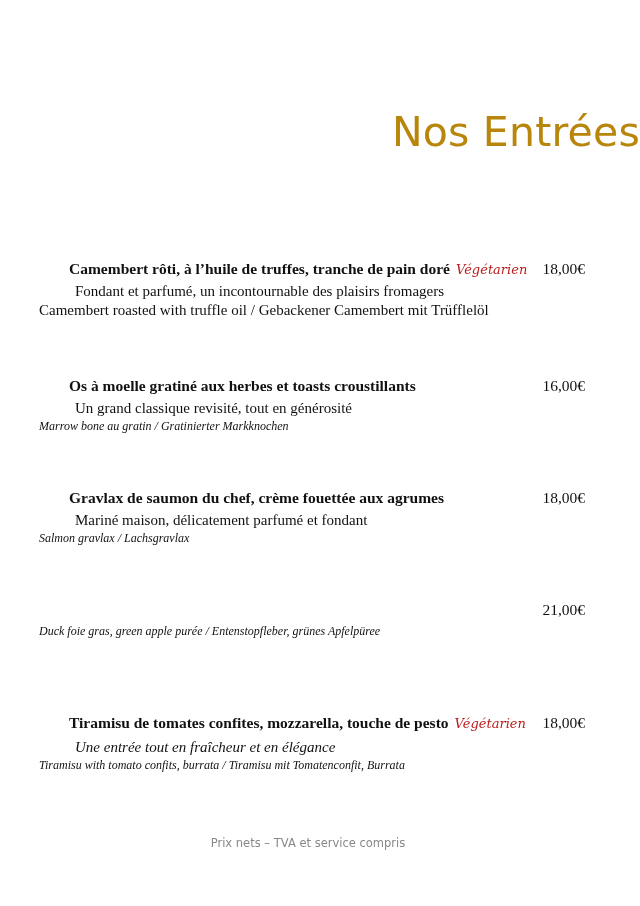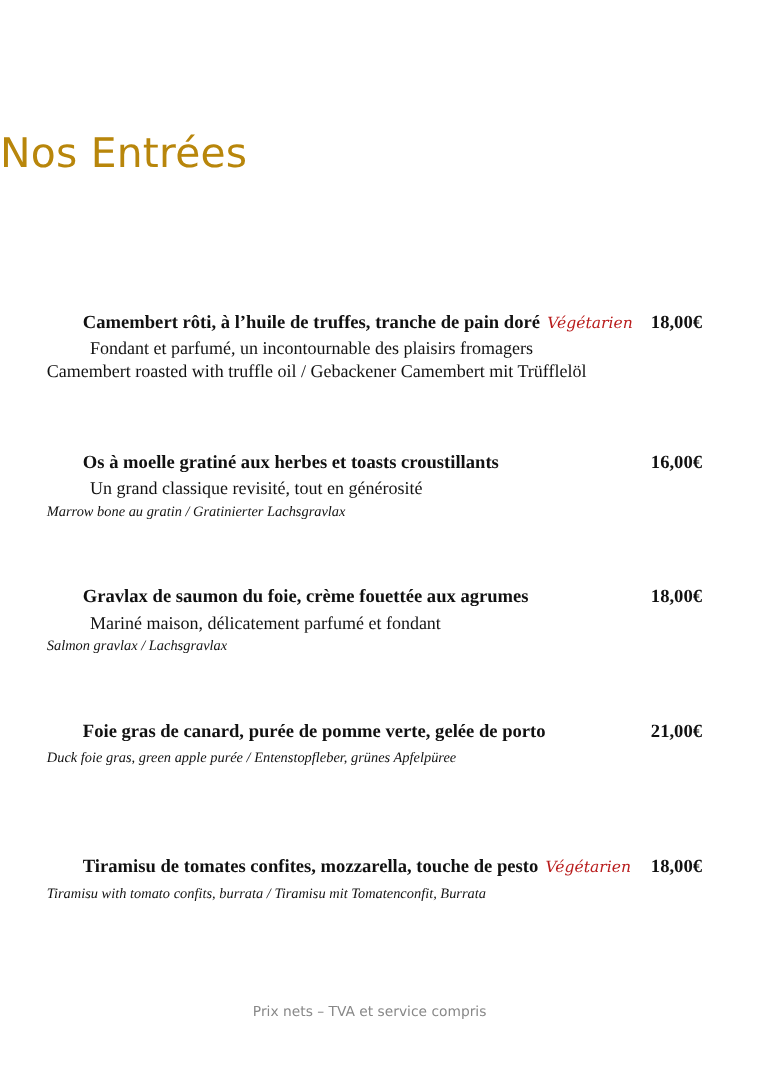--- a/index.html
+++ b/index.html
@@ -1,22 +1,22 @@
 <!DOCTYPE html>
 <html><head>
 <meta charset="utf-8">
 <style>
   html, body { margin: 0; padding: 0; background: #ffffff; }
   body { width: 640px; height: 906px; position: relative; overflow: hidden; font-family: "Liberation Serif", serif; color: #111; }
-  .title { position: absolute; top: 108px; left: 0; width: 640px; text-align: left; font-family: "DejaVu Sans", sans-serif; font-size: 34px; color: #b8860b; font-weight: normal; letter-spacing: 0.2px; }
+  .title { position: absolute; top: 108px; left: 0; width: 640px; text-align: right; font-family: "DejaVu Sans", sans-serif; font-size: 41px; color: #b8860b; font-weight: normal; letter-spacing: 0.2px; }
   .item { position: absolute; left: 39px; width: 560px; }
   .name-row { position: relative; height: 22px; }
   .name { font-weight: bold; font-size: 15.5px; white-space: nowrap; margin-left: 30px; }
   .veg { font-family: "DejaVu Serif", serif; font-style: italic; color: #b91c1c; font-size: 13px; margin-left: 2px; }
-  .price { position: absolute; right: 14px; top: 0; font-weight: bold; font-size: 15.5px; }
+  .price { position: absolute; right: 14px; top: 0; font-weight: normal; font-size: 15.5px; }
   .desc { font-size: 15px; line-height: 19px; margin-left: 36px; }
   .desc.italic { font-style: italic; }
   .trans { font-size: 15px; line-height: 19px; }
   .trans.small { font-size: 12px; font-style: italic; line-height: 16px; }
   .footer { position: absolute; top: 836px; left: 0; width: 616px; text-align: center; font-family: "DejaVu Sans", sans-serif; font-size: 11.5px; color: #888; }
 </style>
 </head>
 <body>
 
 <div class="title">Nos Entrées</div>
@@ -30,42 +30,42 @@
   <div class="desc">Fondant et parfumé, un incontournable des plaisirs fromagers</div>
   <div class="trans">Camembert roasted with truffle oil / Gebackener Camembert mit Trüfflelöl</div>
 </div>
 
 <div class="item" style="top:377px;">
   <div class="name-row">
     <span class="name">Os à moelle gratiné aux herbes et toasts croustillants</span>
     <span class="price">16,00€</span>
   </div>
   <div class="desc">Un grand classique revisité, tout en générosité</div>
-  <div class="trans small">Marrow bone au gratin / Gratinierter Lachsgravlax</div>
+  <div class="trans small">Marrow bone au gratin / Gratinierter Markknochen</div>
 </div>
 
 <div class="item" style="top:489px;">
   <div class="name-row">
-    <span class="name">Gravlax de saumon du foie, crème fouettée aux agrumes</span>
+    <span class="name">Gravlax de saumon du chef, crème fouettée aux agrumes</span>
     <span class="price">18,00€</span>
   </div>
   <div class="desc">Mariné maison, délicatement parfumé et fondant</div>
   <div class="trans small">Salmon gravlax / Lachsgravlax</div>
 </div>
 
 <div class="item" style="top:601px;">
   <div class="name-row">
-    <span class="name">Foie gras de canard, purée de pomme verte, gelée de porto</span>
     <span class="price">21,00€</span>
   </div>
   <div class="trans small">Duck foie gras, green apple purée / Entenstopfleber, grünes Apfelpüree</div>
 </div>
 
 <div class="item" style="top:714px;">
   <div class="name-row">
     <span class="name">Tiramisu de tomates confites, mozzarella, touche de pesto</span>
     <span class="veg">Végétarien</span>
     <span class="price">18,00€</span>
   </div>
+  <div class="desc italic" style="margin-top:2px;">Une entrée tout en fraîcheur et en élégance</div>
   <div class="trans small">Tiramisu with tomato confits, burrata / Tiramisu mit Tomatenconfit, Burrata</div>
 </div>
 
 <div class="footer">Prix nets – TVA et service compris</div>
 
 </body></html>

